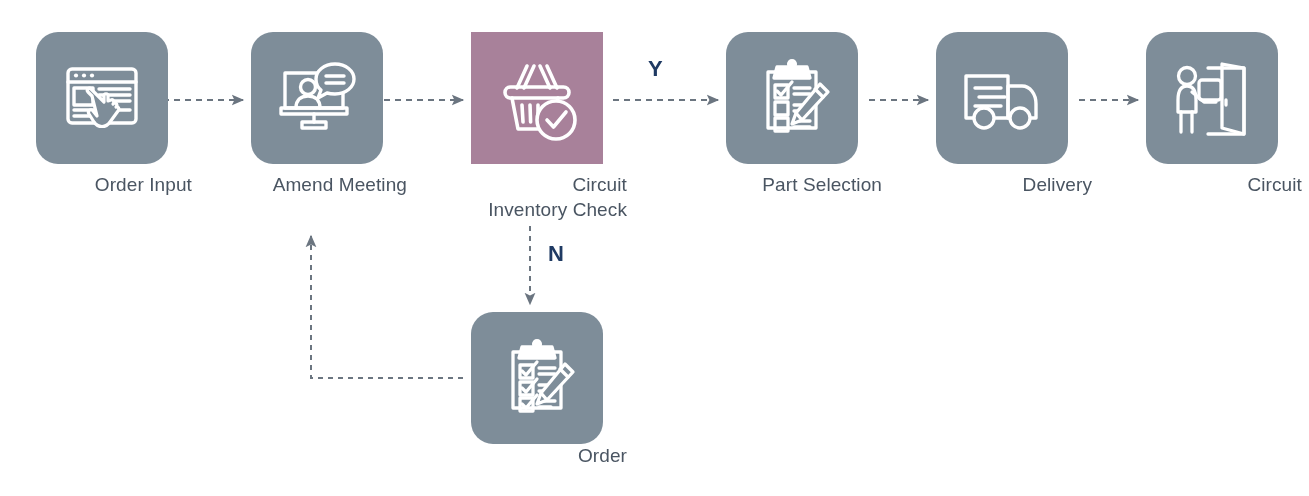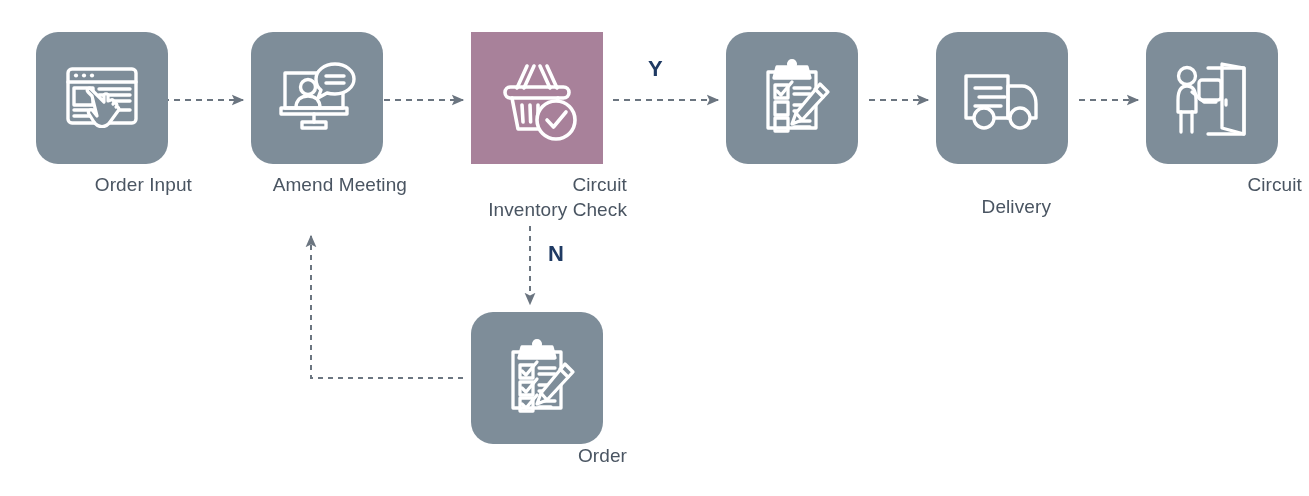--- a/index.html
+++ b/index.html
@@ -178,39 +178,40 @@
           <line x1="48" y1="75" x2="64" y2="75"></line>
         </g>
         <g fill="#7e8d99" stroke="#ffffff" stroke-width="3.3" stroke-linecap="round" stroke-linejoin="round">
           <path d="M74,32 L82,40 L56,68 L46,72 L50,61 Z"></path>
           <line x1="69" y1="37" x2="77" y2="45"></line>
           <path d="M50,61 L56,68"></path>
         </g>
       </svg>
     </span>
   </div>
+  <div class="node-label" style="left:702px; top:172px; width:180px;">Part Selection</div>
 
   <div class="node" style="left:936px; top:32px;">
     <span>
       <svg width="92" height="92" viewBox="0 0 92 92">
         <g fill="none" stroke="#ffffff" stroke-width="3.4" stroke-linecap="round" stroke-linejoin="round">
           <path d="M10,24 L52,24 L52,66 L10,66 Z"></path>
           <path d="M52,34 L66,34 C74,34 80,42 80,52 L80,66 L52,66 Z"></path>
           <line x1="19" y1="36" x2="45" y2="36"></line>
           <line x1="23" y1="45" x2="49" y2="45"></line>
           <line x1="19" y1="54" x2="45" y2="54"></line>
         </g>
         <g fill="#7e8d99" stroke="#ffffff" stroke-width="3.4" stroke-linecap="round" stroke-linejoin="round">
           <circle cx="28" cy="66" r="10"></circle>
           <circle cx="64" cy="66" r="10"></circle>
         </g>
       </svg>
     </span>
   </div>
-  <div class="node-label" style="left:871px; top:172px; width:180px;margin-top:22px;">Delivery</div>
+  <div class="node-label" style="left:912px; top:172px; width:180px;">Delivery</div>
 
   <div class="node" style="left:1146px; top:32px;">
     <span>
       <svg width="92" height="92" viewBox="0 0 92 92">
         <g fill="none" stroke="#ffffff" stroke-width="3.3" stroke-linecap="round" stroke-linejoin="round">
           <polyline points="42,16 78,16 78,82 42,82"></polyline>
           <path d="M56,12 L78,16 L78,82 L56,76 Z" fill="none"></path>
           <line x1="60" y1="48" x2="60" y2="53"></line>
           <circle cx="21" cy="24" r="8.5"></circle>
           <path d="M12,48 C12,38 15,34 21,34 C27,34 30,38 30,48 L30,60 L12,60 Z"></path>

